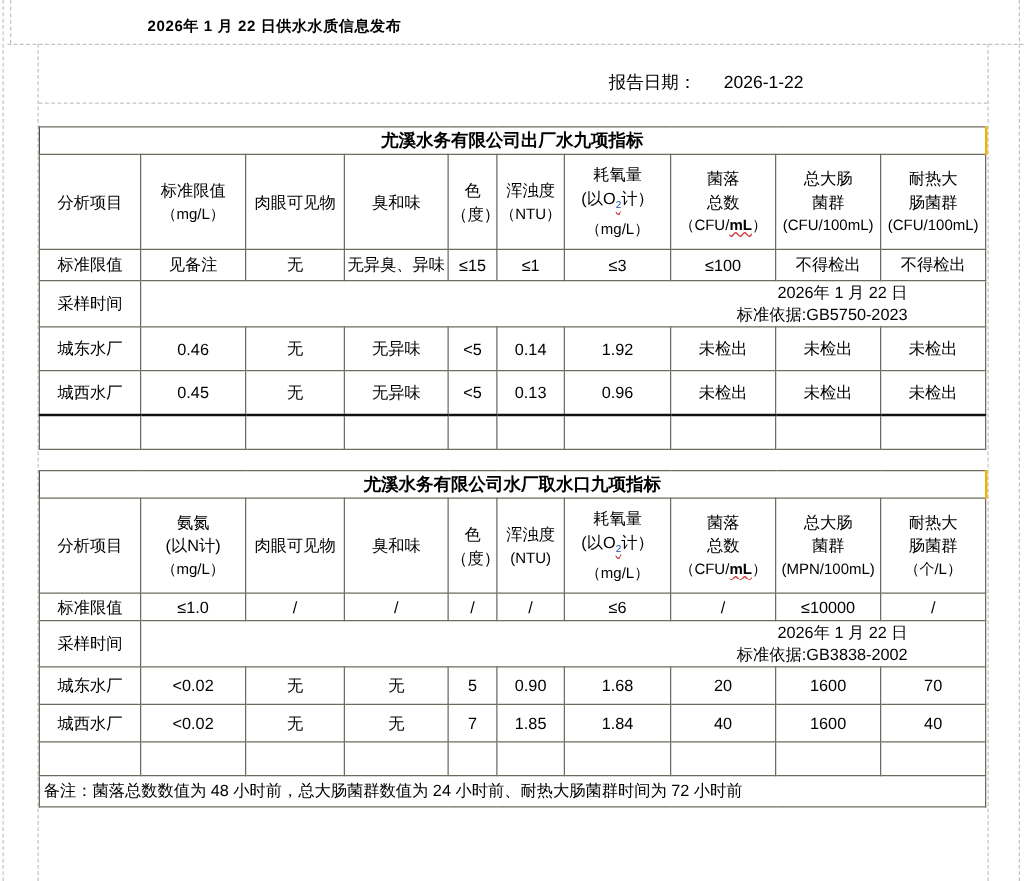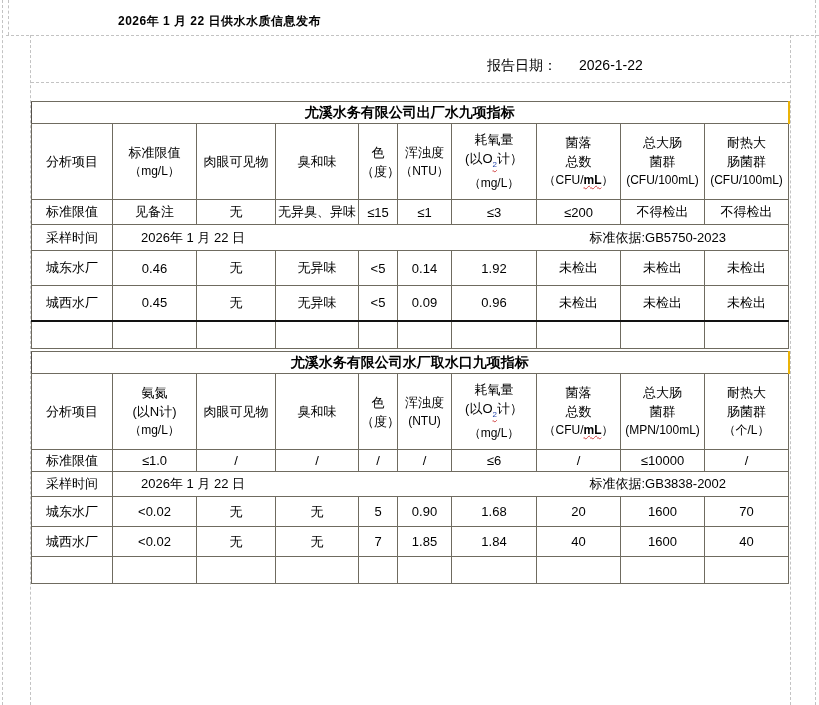--- a/index.html
+++ b/index.html
@@ -15,35 +15,36 @@
     letter-spacing:0.5px;
   }
   .report-date{
     position:absolute;top:57px;left:487px;font-size:14px;display:flex;gap:22px;
   }
   .tables{position:absolute;left:31px;top:101px;width:757px;}
   table{
     border-collapse:collapse;table-layout:fixed;width:757px;
     font-size:13px;
   }
-  table.t2{margin-top:2px;border-radius:26px;}
+  table.t2{margin-top:16px;border-radius:26px;}
   td,th{
     border:1px solid #6f6b60;padding:0 2px;text-align:center;
     vertical-align:middle;font-weight:normal;overflow:hidden;
     word-break:break-all;
   }
   tr.ttl td{font-size:14px;font-weight:bold;border-left:1px solid #55514a;border-right:2px solid #eab308;}
   .ln{display:block;line-height:19px;}
   .unit{font-size:12px;}
   .sub2{font-size:8px;color:#2244aa;text-decoration:underline wavy #d04040 1px;}
   .wavy{text-decoration:underline wavy #d04040 1px;font-weight:bold;}
   td.samp{padding:0;}
   .samp-inner{
     display:flex;justify-content:space-between;align-items:flex-end;
     padding:0 62px 0 28px;
+    flex-direction:column;
   }
   td.note{text-align:left;padding-left:3px;}
   tr.thick td{border-bottom:2px solid #121212;}
   table{border:1px solid #55514a;}
 </style>
 </head>
 <body>
 
 <div>
 
@@ -119,21 +120,21 @@
         </th>
       </tr>
       <tr style="height:25px">
         <td>标准限值</td>
         <td>见备注</td>
         <td>无</td>
         <td>无异臭、异味</td>
         <td>≤15</td>
         <td>≤1</td>
         <td>≤3</td>
-        <td>≤200</td>
+        <td>≤100</td>
         <td>不得检出</td>
         <td>不得检出</td>
       </tr>
       <tr style="height:26px">
         <td>采样时间</td>
         <td colspan="9" class="samp">
           <div class="samp-inner">
             <span>2026年 1 月 22 日</span>
             <span>标准依据:GB5750-2023</span>
           </div>
@@ -150,21 +151,21 @@
         <td>未检出</td>
         <td>未检出</td>
         <td>未检出</td>
       </tr>
       <tr style="height:35px" class="thick">
         <td>城西水厂</td>
         <td>0.45</td>
         <td>无</td>
         <td>无异味</td>
         <td>&lt;5</td>
-        <td>0.09</td>
+        <td>0.13</td>
         <td>0.96</td>
         <td>未检出</td>
         <td>未检出</td>
         <td>未检出</td>
       </tr>
       <tr style="height:28px">
         <td></td>
             <td></td>
         <td></td>
             <td></td>
@@ -283,16 +284,19 @@
             <td></td>
         <td></td>
             <td></td>
         <td></td>
             <td></td>
         <td></td>
             <td></td>
         <td></td>
             <td></td>
       </tr>
+      <tr style="height:25px">
+        <td colspan="10" class="note">备注：菌落总数数值为 48 小时前，总大肠菌群数值为 24 小时前、耐热大肠菌群时间为 72 小时前</td>
+      </tr>
     </tbody>
       </table>
   </div>
 </div>
 
 </body></html>

